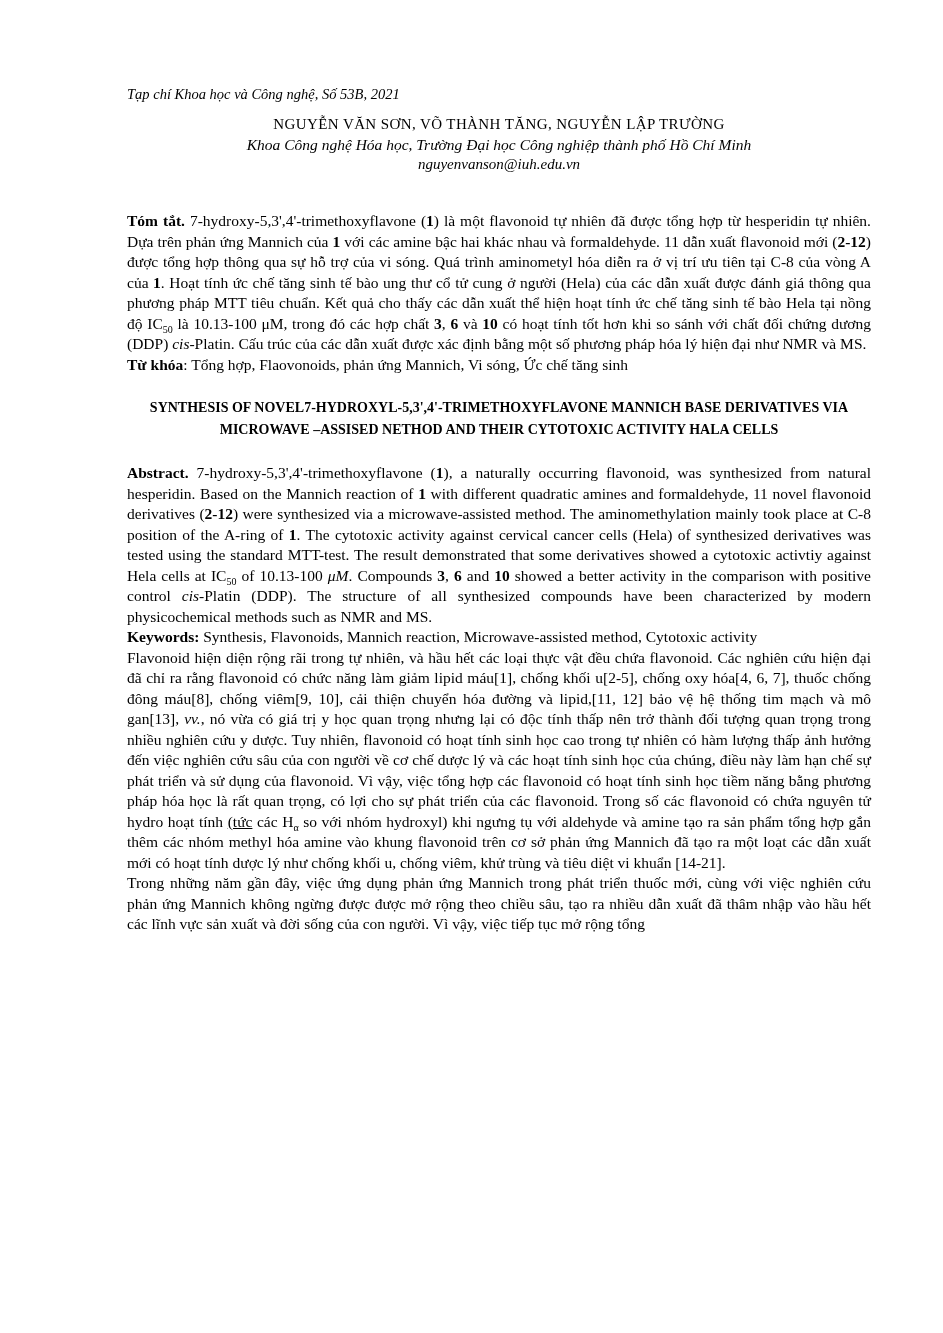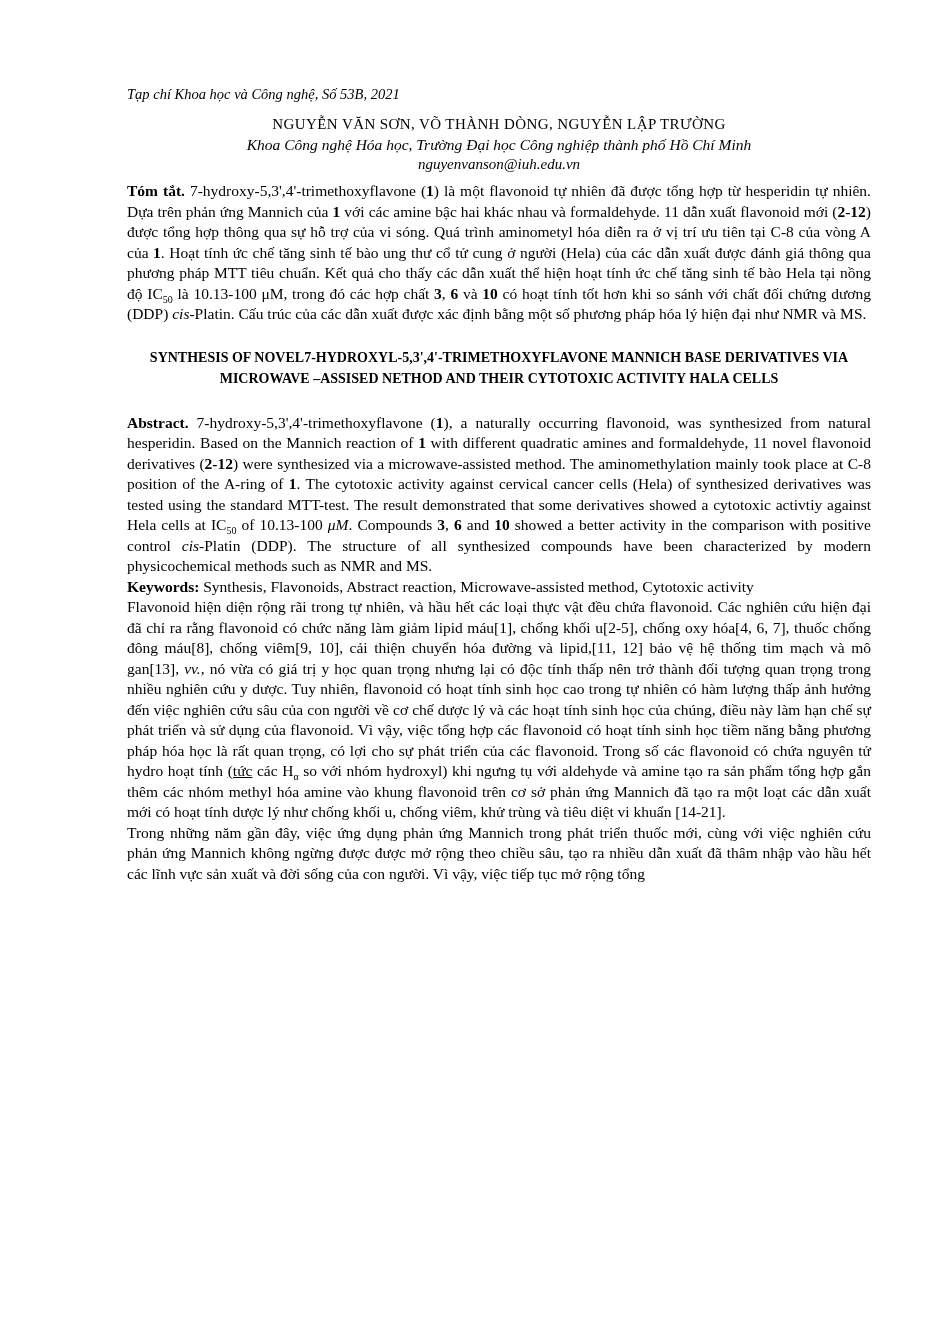--- a/index.html
+++ b/index.html
@@ -43,21 +43,21 @@
     text-align: center;
     font-style: italic;
     font-size: 15px;
     margin-top: 2px;
   }
   .para {
     font-size: 15.5px;
     line-height: 20.5px;
     text-align: justify;
   }
-  .abstract-vi { margin-top: 8px; }
+  .abstract-vi { margin-top: 38px; }
   .abstract-en { margin-top: 23px; }
   .keywords { margin-top: 0; }
   .title-en {
     font-weight: bold;
     font-size: 14px;
     line-height: 21.5px;
     text-align: center;
     max-width: 745px;
     margin: 22px auto 0;
   }
@@ -76,34 +76,35 @@
   }
 </style>
 </head>
 <body>
 
 <div class="page">
 
   <div class="running-head">Tạp chí Khoa học và Công nghệ, Số 53B, 2021</div>
 
 
-  <div class="authors">NGUYỄN VĂN SƠN, VÕ THÀNH DÒNG, NGUYỄN LẬP TRƯỜNG</div>
+  <div class="authors">NGUYỄN VĂN SƠN, VÕ THÀNH TĂNG, NGUYỄN LẬP TRƯỜNG</div>
 
   <div class="affiliation">Khoa Công nghệ Hóa học, Trường Đại học Công nghiệp thành phố Hồ Chí Minh</div>
 
   <div class="email">nguyenvanson@iuh.edu.vn</div>
 
   <p class="para abstract-vi"><span style="font-weight: bold;">Tóm tắt. </span><span>7-hydroxy-5,3',4'-trimethoxyflavone (</span><span style="font-weight: bold;">1</span><span>) là một flavonoid tự nhiên đã được tổng hợp từ hesperidin tự nhiên. Dựa trên phản ứng Mannich của </span><span style="font-weight: bold;">1</span><span> với các amine bậc hai khác nhau và formaldehyde.  11 dẫn xuất flavonoid mới (</span><span style="font-weight: bold;">2-12</span><span>) được tổng hợp thông qua sự hỗ trợ của vi sóng. Quá trình aminometyl hóa diễn ra ở vị trí ưu tiên tại C-8 của vòng A của </span><span style="font-weight: bold;">1</span><span>.  Hoạt tính ức chế tăng sinh tế bào ung thư cổ tử cung ở người (Hela) của các dẫn xuất được đánh giá thông qua phương pháp MTT tiêu chuẩn. Kết quả cho thấy các dẫn xuất thể hiện hoạt tính ức chế tăng sinh tế bào Hela tại nồng độ IC</span><sub>50</sub><span> là 10.13-100 μM, trong đó các hợp chất </span><span style="font-weight: bold;">3</span><span>, </span><span style="font-weight: bold;">6</span><span> và </span><span style="font-weight: bold;">10</span><span> có hoạt tính tốt hơn khi so sánh với chất đối chứng dương (DDP) </span><span style="font-style: italic;">cis</span><span>-Platin. Cấu trúc của các dẫn xuất được xác định bằng một số phương pháp hóa lý hiện đại như NMR và MS.</span></p>
 
+  <p class="para keywords"><span style="font-weight: bold;">Từ khóa</span><span>: Tổng hợp, Flaovonoids, phản ứng Mannich, Vi sóng, Ức chế tăng sinh</span></p>
 
   <h2 class="title-en">SYNTHESIS OF NOVEL7-HYDROXYL-5,3',4'-TRIMETHOXYFLAVONE MANNICH BASE DERIVATIVES VIA MICROWAVE –ASSISED NETHOD AND THEIR CYTOTOXIC ACTIVITY HALA CELLS</h2>
 
   <p class="para abstract-en"><span style="font-weight: bold;">Abstract.  </span><span>7-hydroxy-5,3',4'-trimethoxyflavone (</span><span style="font-weight: bold;">1</span><span>), a naturally occurring flavonoid, was synthesized from natural hesperidin. Based on the Mannich reaction of </span><span style="font-weight: bold;">1</span><span> with different quadratic amines and formaldehyde, 11 novel flavonoid derivatives (</span><span style="font-weight: bold;">2-12</span><span>) were synthesized via a microwave-assisted method. The aminomethylation mainly took place at C-8 position of the A-ring of </span><span style="font-weight: bold;">1</span><span>. The cytotoxic activity against cervical cancer cells (Hela) of synthesized derivatives was tested using the standard MTT-test. The result demonstrated that some derivatives showed a cytotoxic activtiy against Hela cells at IC</span><sub>50</sub><span> of 10.13-100 </span><span style="font-style: italic;">μM</span><span>. Compounds </span><span style="font-weight: bold;">3</span><span>, </span><span style="font-weight: bold;">6</span><span> and </span><span style="font-weight: bold;">10</span><span> showed a better activity in the comparison with positive control </span><span style="font-style: italic;">cis</span><span>-Platin (DDP). The structure of all synthesized compounds have been characterized by modern physicochemical methods such as NMR and MS.</span></p>
 
-  <p class="para keywords"><span style="font-weight: bold;">Keywords:</span><span> Synthesis, Flavonoids, Abstract reaction, Microwave-assisted method, Cytotoxic activity</span></p>
+  <p class="para keywords"><span style="font-weight: bold;">Keywords:</span><span> Synthesis, Flavonoids, Mannich reaction, Microwave-assisted method, Cytotoxic activity</span></p>
 
 
   <p class="para"><span>Flavonoid hiện diện rộng rãi trong tự nhiên, và hầu hết các loại thực vật đều chứa flavonoid. Các nghiên cứu hiện đại đã chỉ ra rằng flavonoid có chức năng làm giảm lipid máu[1], chống khối u[2-5], chống oxy hóa[4, 6, 7], thuốc chống đông máu[8], chống viêm[9, 10], cải thiện chuyển hóa đường và lipid,[11, 12] bảo vệ hệ thống tim mạch và mô gan[13], </span><span style="font-style: italic;">vv.</span><span>, nó vừa có giá trị y học quan trọng nhưng lại có độc tính thấp nên trở thành đối tượng quan trọng trong nhiều nghiên cứu y dược. Tuy nhiên, flavonoid có  hoạt tính sinh học cao trong tự nhiên có hàm lượng thấp ảnh hưởng đến việc nghiên cứu sâu của con người về cơ chế dược lý và các hoạt tính sinh học của chúng, điều này làm hạn chế sự phát triển và sử dụng của flavonoid. Vì vậy, việc tổng hợp các flavonoid có hoạt tính sinh học tiềm năng bằng phương pháp hóa học là rất quan trọng, có lợi cho sự phát triển của các flavonoid. Trong số các flavonoid có chứa nguyên tử hydro hoạt tính </span><span style="text-decoration: underline;">(tức</span><span> các H</span><sub>α</sub><span> so với nhóm hydroxyl) khi ngưng tụ với aldehyde và amine tạo ra sản phẩm tổng hợp gắn thêm các nhóm methyl hóa amine vào khung flavonoid trên cơ sở phản ứng Mannich đã tạo ra một loạt các dẫn xuất mới có hoạt tính dược lý như chống khối u, chống viêm, khử trùng và tiêu diệt vi khuẩn [14-21].</span></p>
 
   <p class="para"><span>Trong những năm gần đây, việc ứng dụng phản ứng Mannich trong phát triển thuốc mới, cùng với việc nghiên cứu phản ứng Mannich không ngừng được được mở rộng theo chiều sâu, tạo ra nhiều dẫn xuất đã thâm nhập vào hầu hết các lĩnh vực sản xuất và đời sống của con người. Vì vậy, việc tiếp tục mở rộng tổng</span></p>
 
   <div class="footer">© 2021 Trường Đại học Công nghiệp thành phố Hồ Chí Minh</div>
 
 </div>
 

